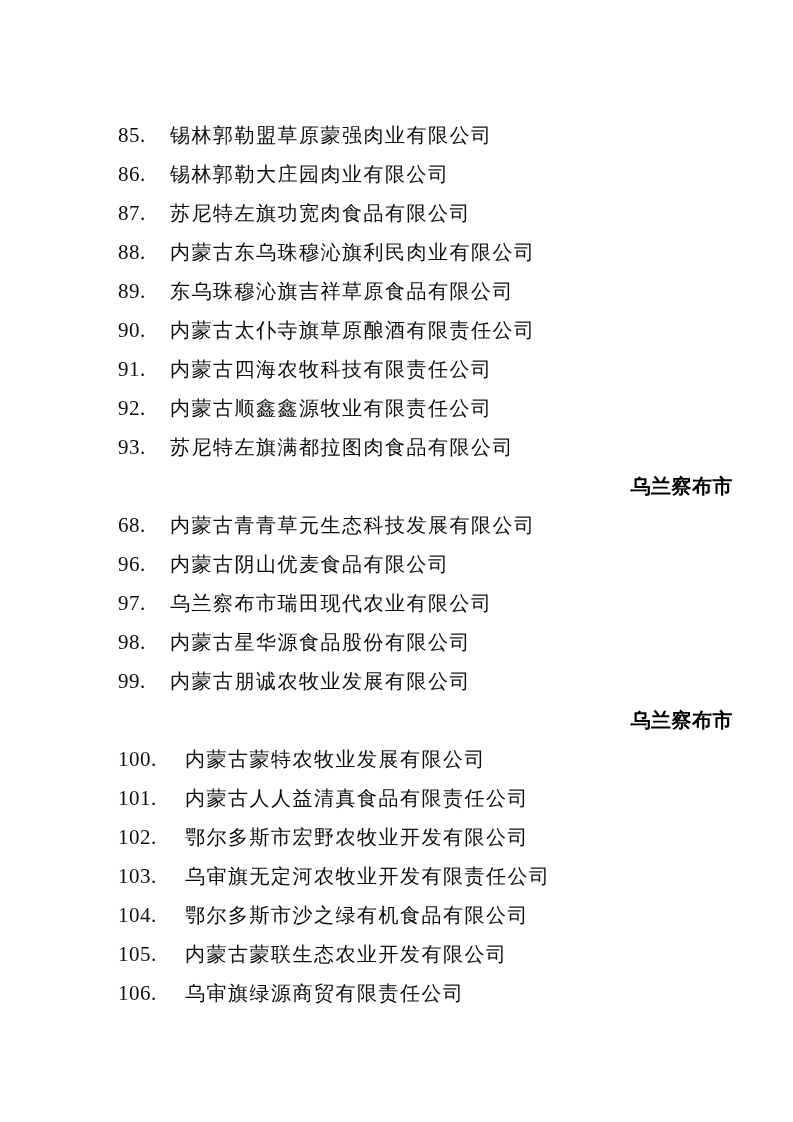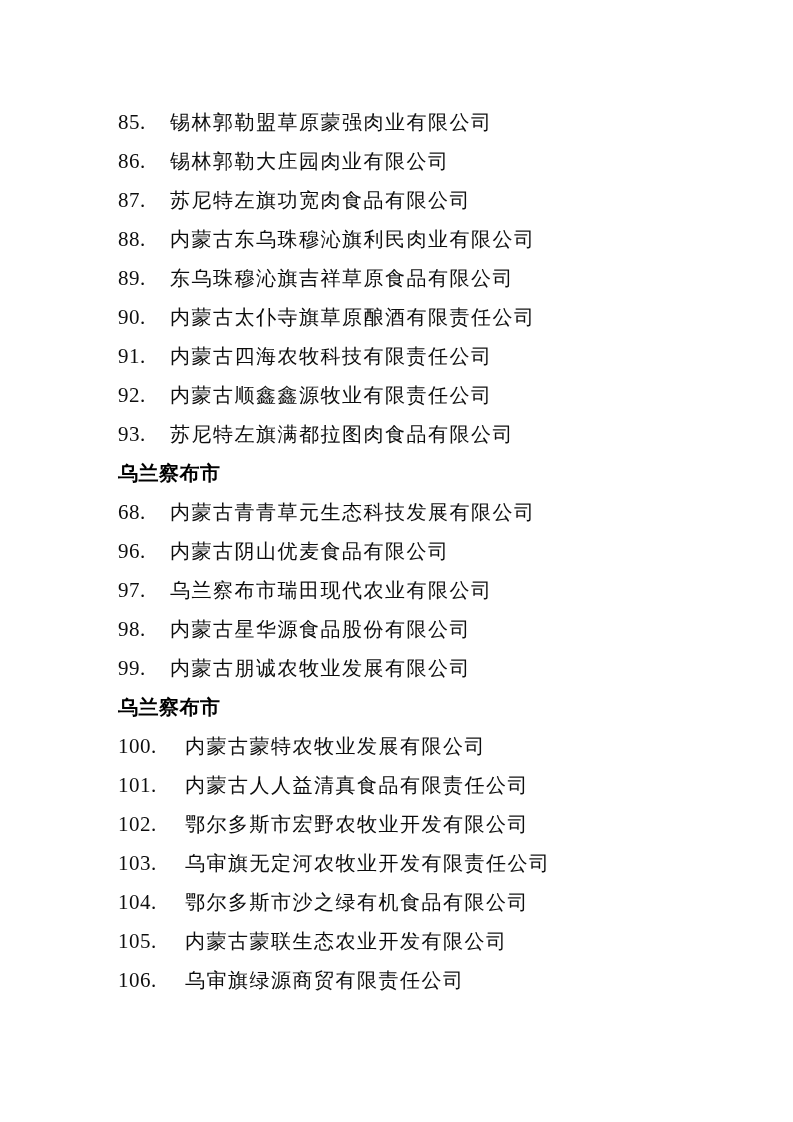--- a/index.html
+++ b/index.html
@@ -10,21 +10,21 @@
   .page {
     position: relative;
     width: 793px;
     height: 1122px;
     background: #ffffff;
     overflow: hidden;
     color: #000000;
   }
   .content {
     position: absolute;
-    top: 103px;
+    top: 116px;
     left: 118px;
     right: 60px;
   }
   .row {
     height: 39px;
     line-height: 39px;
     white-space: nowrap;
   }
   .row.item {
     font-family: "Liberation Serif", "DejaVu Serif", serif;
@@ -43,20 +43,21 @@
   }
   .row.item .name {
     letter-spacing: 1.5px;
   }
   .row.heading {
     font-family: "Liberation Sans", "DejaVu Sans", sans-serif;
     font-weight: 700;
     font-size: 20px;
     letter-spacing: 0.5px;
     color: #000000;
+    text-align: right;
   }
 </style>
 </head>
 <body>
 
 <div class="page">
   <div class="content">
       <div class="row item"><span class="num">85.</span><span class="name">锡林郭勒盟草原蒙强肉业有限公司</span></div>
       <div class="row item"><span class="num">86.</span><span class="name">锡林郭勒大庄园肉业有限公司</span></div>
       <div class="row item"><span class="num">87.</span><span class="name">苏尼特左旗功宽肉食品有限公司</span></div>

